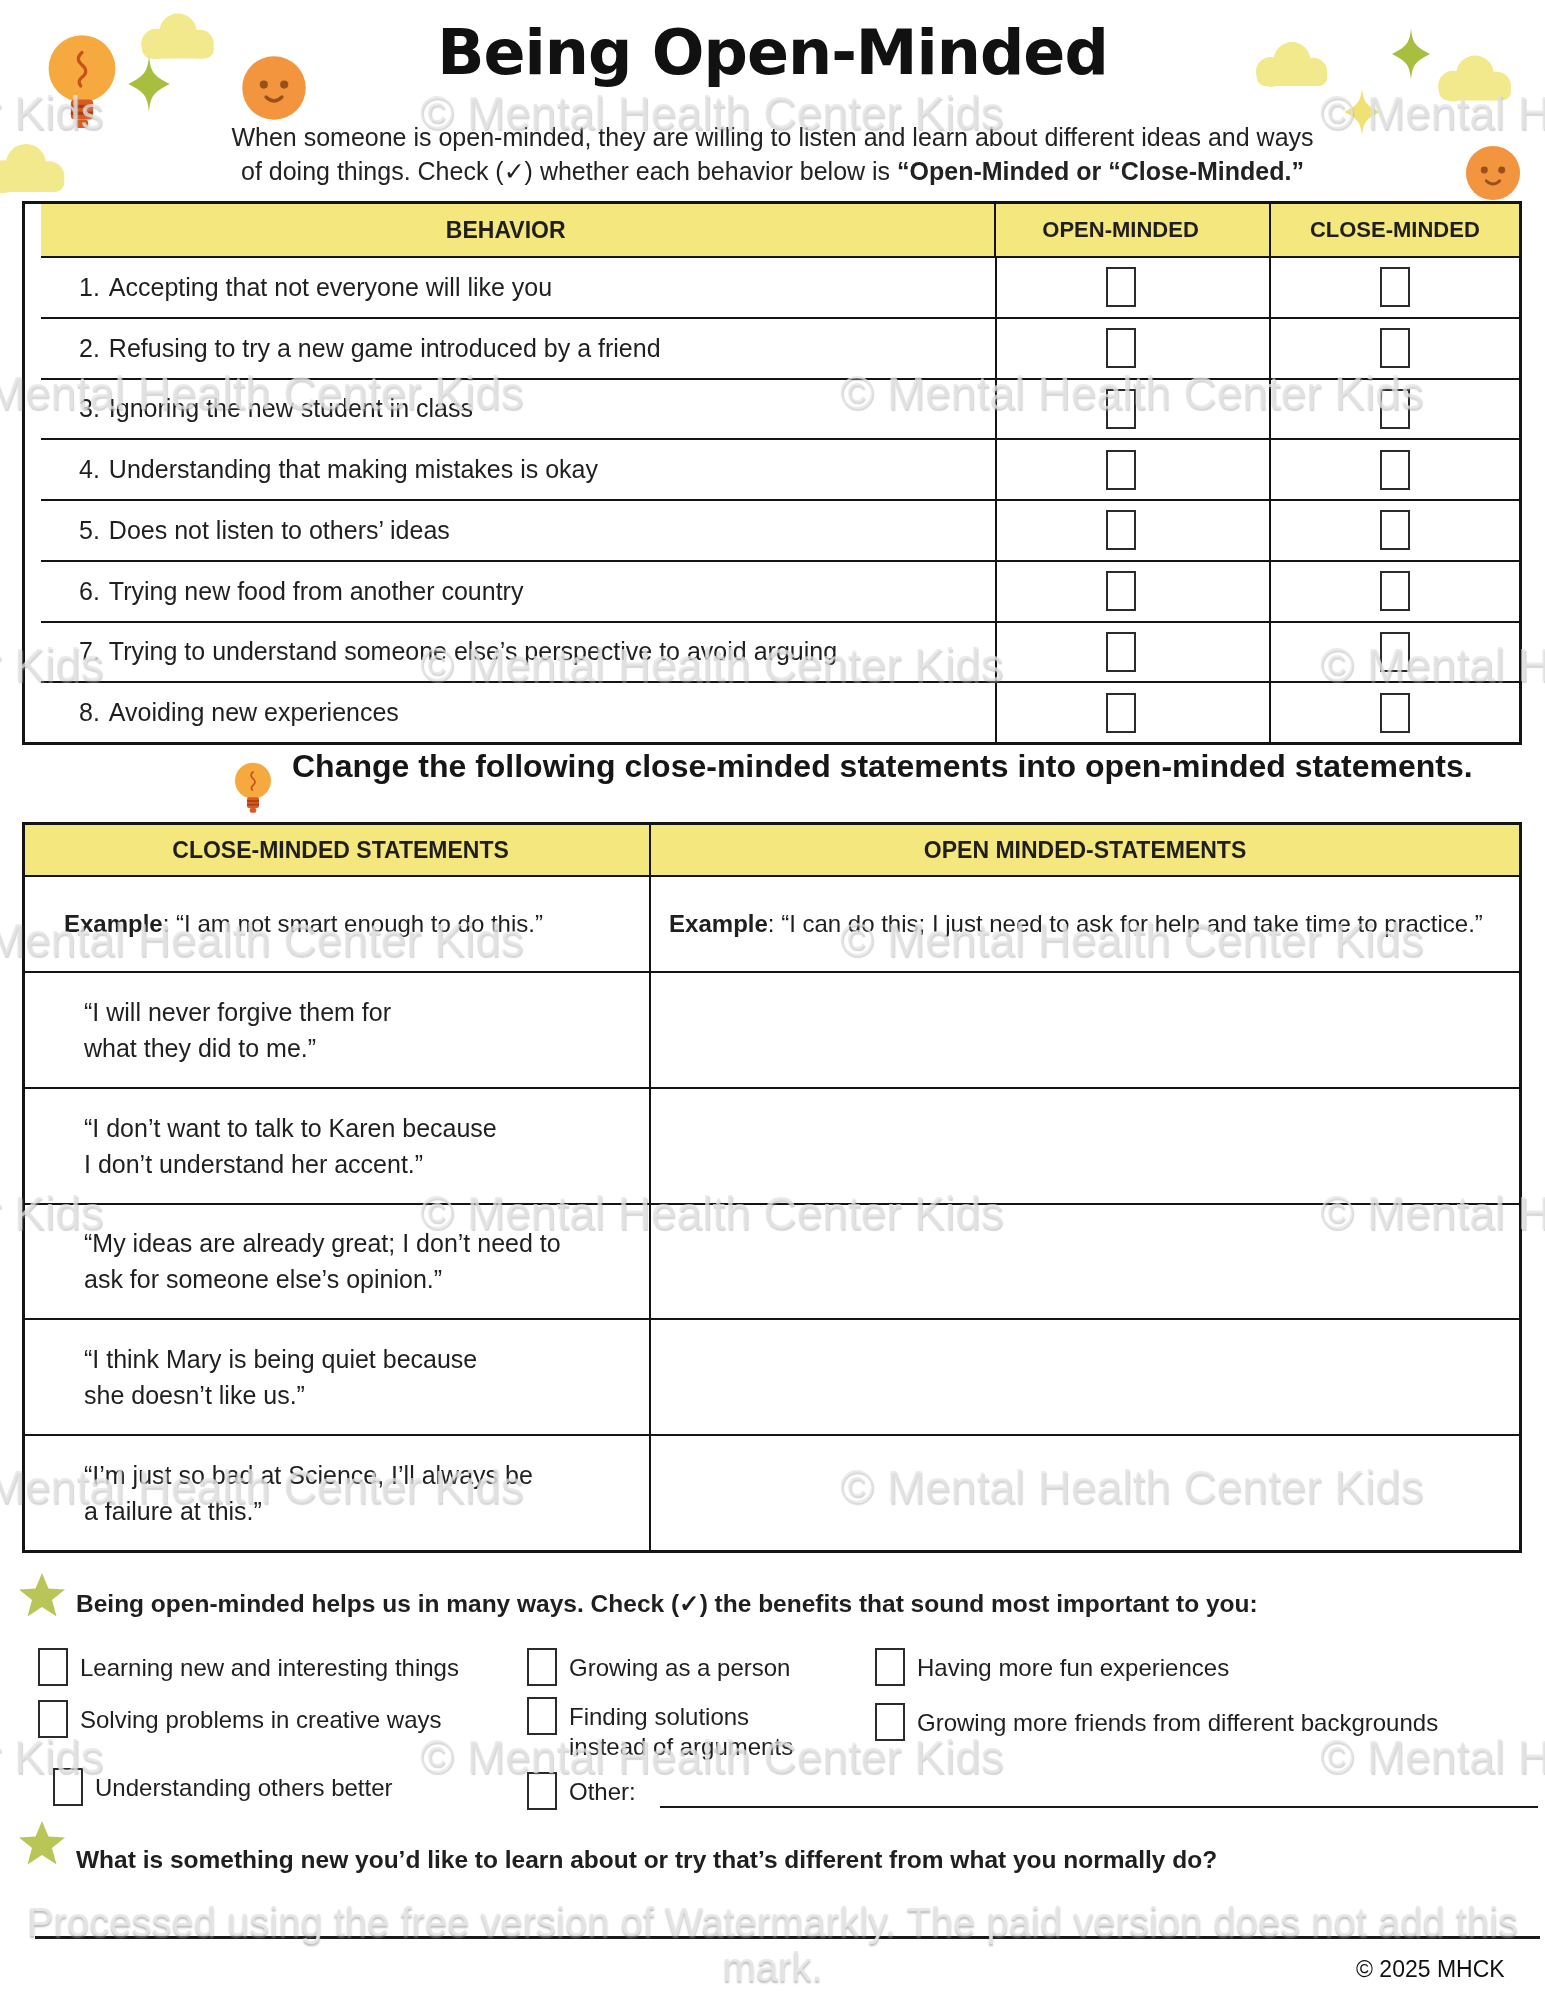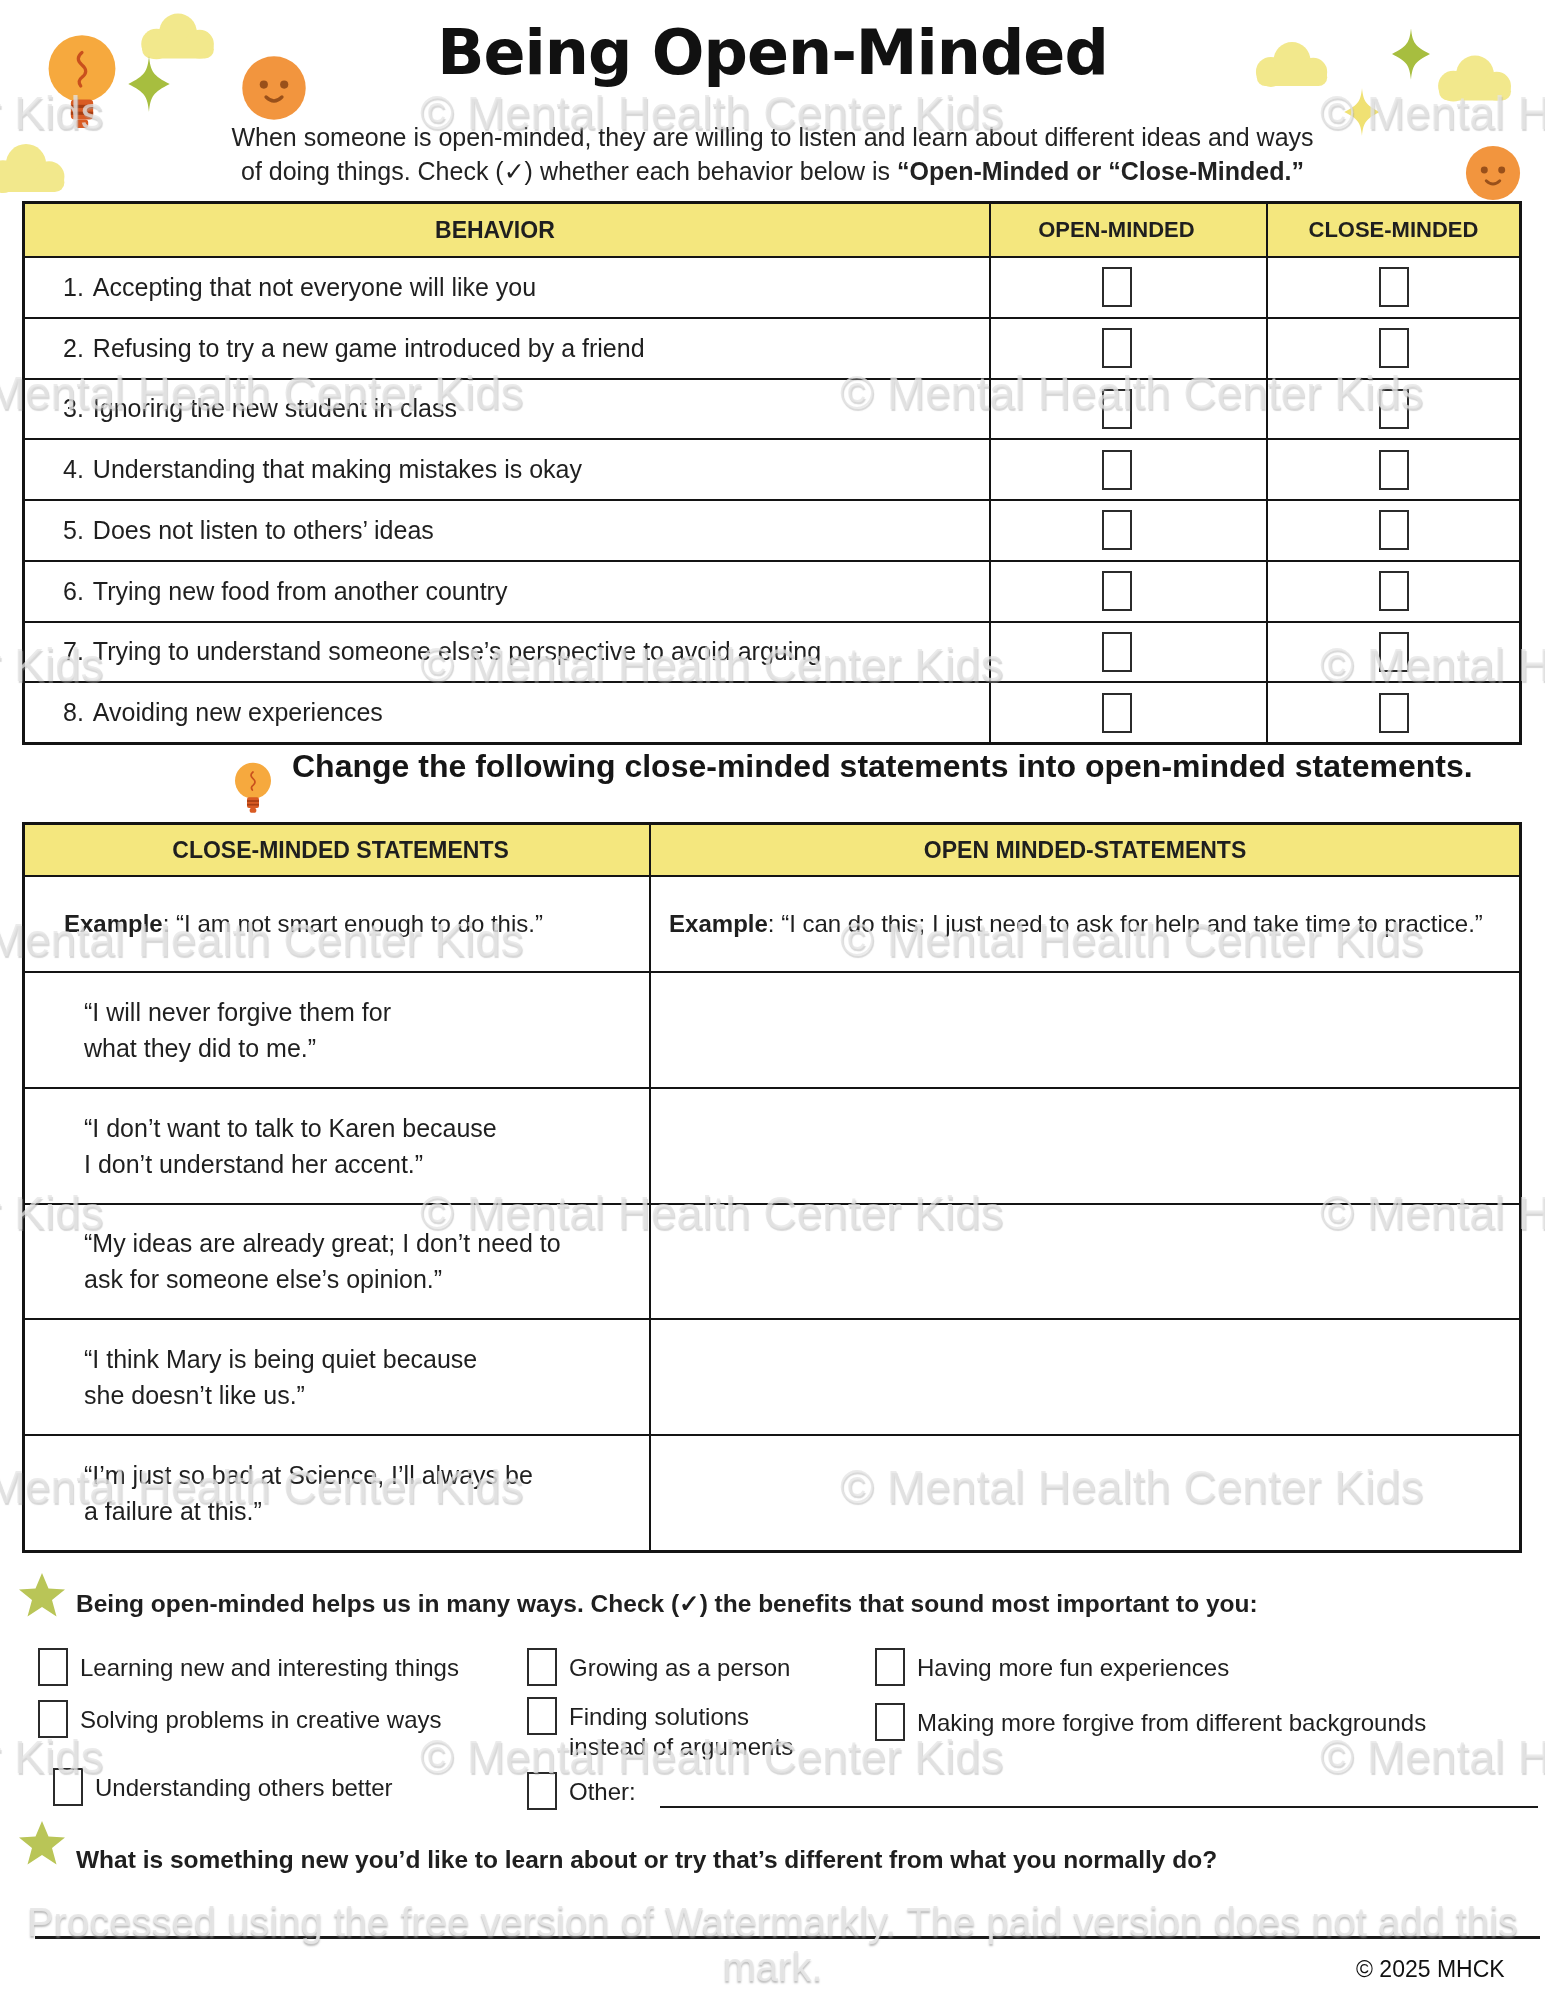--- a/index.html
+++ b/index.html
@@ -29,21 +29,21 @@
   .title {
     position:absolute; left:0; right:0; top:16px; text-align:center;
     font-family:"DejaVu Sans", sans-serif; font-weight:bold;
     font-size:62px; letter-spacing:-1px; color:#111;
   }
   .intro { position:absolute; left:0; right:0; top:120px; text-align:center;
     font-size:25px; line-height:34px; color:#222; }
 
   
   .t1 { position:absolute; left:22px; top:201px; width:1500px; height:544px;
-        border:3px solid #141414; display:flex; flex-direction:column; background:#fff; }
+        border:3px solid #141414; display:flex; flex-direction:column; background:#fff;padding-left:16px; }
   .t1-row { display:flex; flex:1; border-top:2px solid #141414; }
   .t1-head { display:flex; flex:none; height:52px; background:#F4E77E; border-top:none; }
   .t1-c1 { width:65%; display:flex; align-items:center; padding-left:38px; font-size:25px; }
   .t1-c2, .t1-c3 { width:17.5%; border-left:2px solid #141414; display:flex; align-items:center; justify-content:center;margin-left:24px; }
   .t1-head .t1-c1 { justify-content:center; padding-left:0; font-weight:bold; font-size:23px; }
   .t1-head .t1-c2, .t1-head .t1-c3 { font-weight:bold; font-size:22px; }
   .num { margin-right:9px; }
   .cb { width:30px; height:40px; border:2px solid #2b2b2b; background:#fff; display:inline-block; }
 
   
@@ -356,21 +356,21 @@
   <div class="bitem b-5">
     <span class="cb2"></span>
     <span class="blabel">Finding solutions instead of arguments</span>
   </div>
   <div class="bitem b-4">
     <span class="cb2"></span>
     <span class="blabel">Solving problems in creative ways</span>
   </div>
   <div class="bitem b-6">
     <span class="cb2"></span>
-    <span class="blabel">Making more forgive from different backgrounds</span>
+    <span class="blabel">Growing more friends from different backgrounds</span>
   </div>
   <div class="bitem b-7">
     <span class="cb2"></span>
     <span class="blabel">Understanding others better</span>
   </div>
   <div class="bitem b-8">
     <span class="cb2"></span>
     <span class="blabel">Other:</span>
   </div>
   <div class="other-line"></div>

